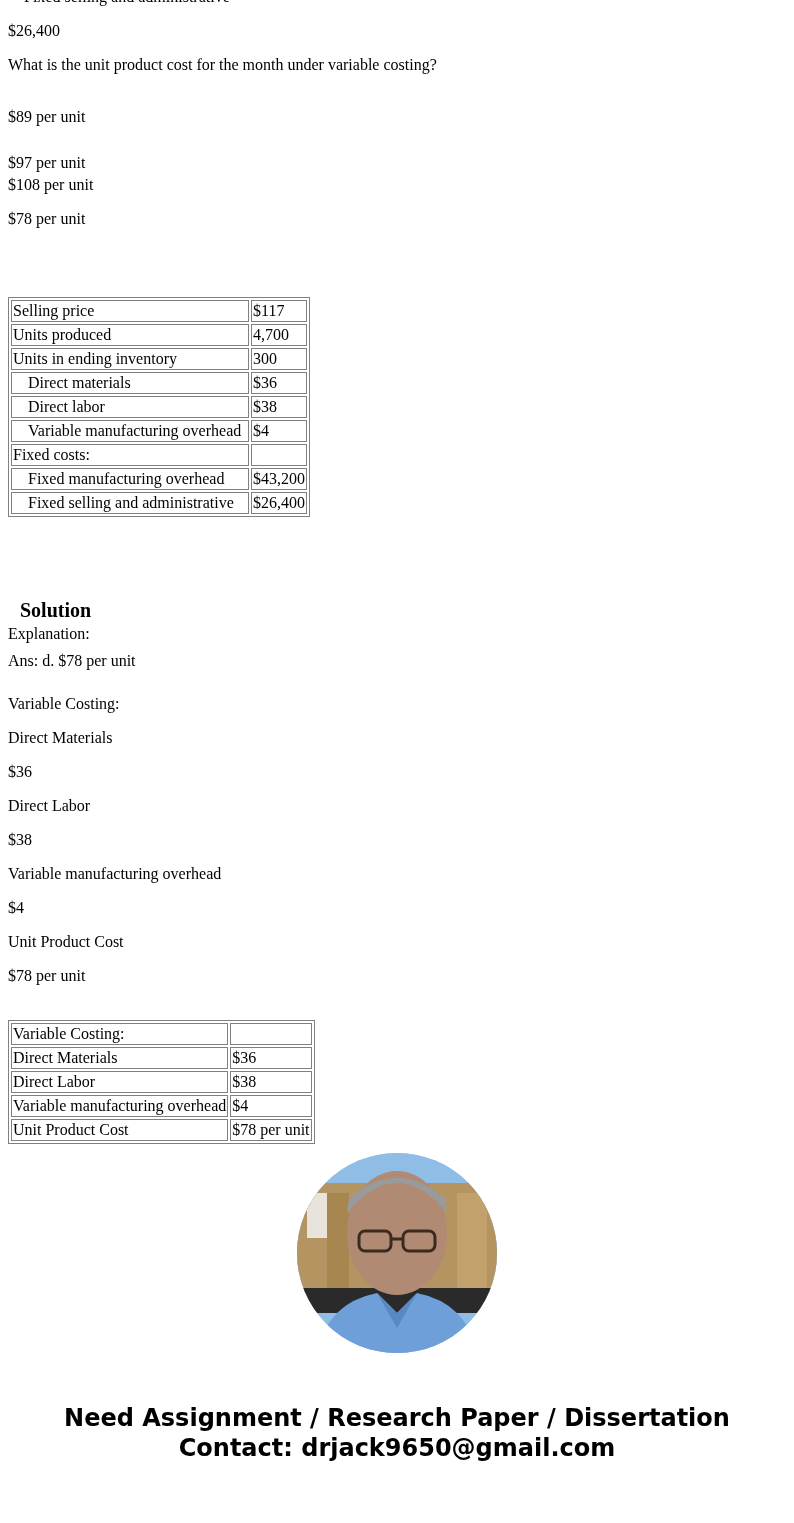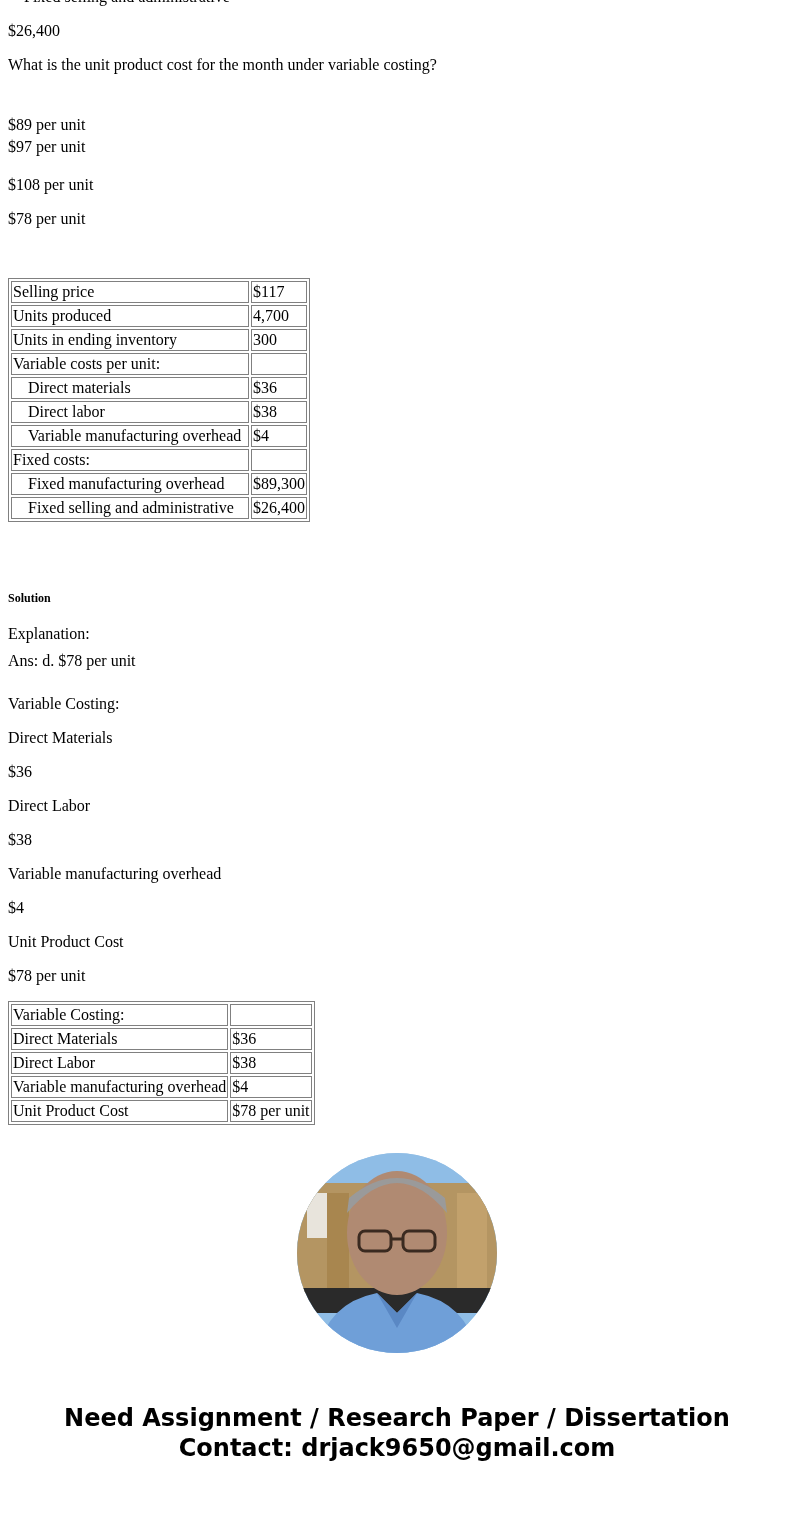--- a/index.html
+++ b/index.html
@@ -7,29 +7,30 @@
       width: 794px;
       height: 1523px;
       position: relative;
       overflow: hidden;
       font-family: "Liberation Serif", "DejaVu Serif", serif;
       font-size: 16px;
       color: #000;
     }
     .p { position: absolute; left: 8px; margin: 0; line-height: 18px; white-space: nowrap; }
     .cut { top: -12px; left: 24px; }
-    h3.sol { position: absolute; left: 8px; top: 587px; margin: 0; font-size: 12px; font-weight: bold; line-height: 22px; }
+    h3.sol { position: absolute; left: 8px; top: 587px; margin: 12px; font-size: 20px; font-weight: bold; line-height: 22px; }
     table.dt {
       position: absolute;
       left: 8px;
       border: 1px solid #808080;
       border-collapse: separate;
       border-spacing: 2px;
       font-size: 16px;
       line-height: 18px;
+      margin-top: 19px;
     }
     table.dt td {
       border: 1px solid #808080;
       padding: 1px;
       white-space: nowrap;
       height: 18px;
     }
     table.dt td.ind { padding-left: 16px; }
     .avatar {
       position: absolute;
@@ -55,62 +56,58 @@
     }
   </style>
 </head>
 <body>
 
 <p class="p cut">Fixed selling and administrative</p>
 <p class="p" style="top:22px">$26,400</p>
 
 <p class="p" style="top:56px">What is the unit product cost for the month under variable costing?</p>
 
-<p class="p" style="top:116px">$89 per unit</p>
-<p class="p" style="top:138px">$97 per unit</p>
+<p class="p" style="top:108px">$89 per unit</p>
+<p class="p" style="top:154px">$97 per unit</p>
 <p class="p" style="top:176px">$108 per unit</p>
 <p class="p" style="top:210px">$78 per unit</p>
 
 <table class="dt" style="top:278px">
   <tbody>
     <tr>
       <td style="width:234px">Selling price</td>
       <td style="width:50px">$117</td>
     </tr>
     <tr>
       <td>Units produced</td>
       <td>4,700</td>
     </tr>
     <tr>
       <td>Units in ending inventory</td>
       <td>300</td>
-    </tr>
-    <tr>
-      <td>Variable costs per unit:</td>
-      <td></td>
     </tr>
     <tr>
       <td class="ind">Direct materials</td>
       <td>$36</td>
     </tr>
     <tr>
       <td class="ind">Direct labor</td>
       <td>$38</td>
     </tr>
     <tr>
       <td class="ind">Variable manufacturing overhead</td>
       <td>$4</td>
     </tr>
     <tr>
       <td>Fixed costs:</td>
       <td></td>
     </tr>
     <tr>
       <td class="ind">Fixed manufacturing overhead</td>
-      <td>$89,300</td>
+      <td>$43,200</td>
     </tr>
     <tr>
       <td class="ind">Fixed selling and administrative</td>
       <td>$26,400</td>
     </tr>
   </tbody>
 </table>
 
 <h3 class="sol">Solution</h3>
 <p class="p" style="top:652px">Ans: d. $78 per unit</p>

